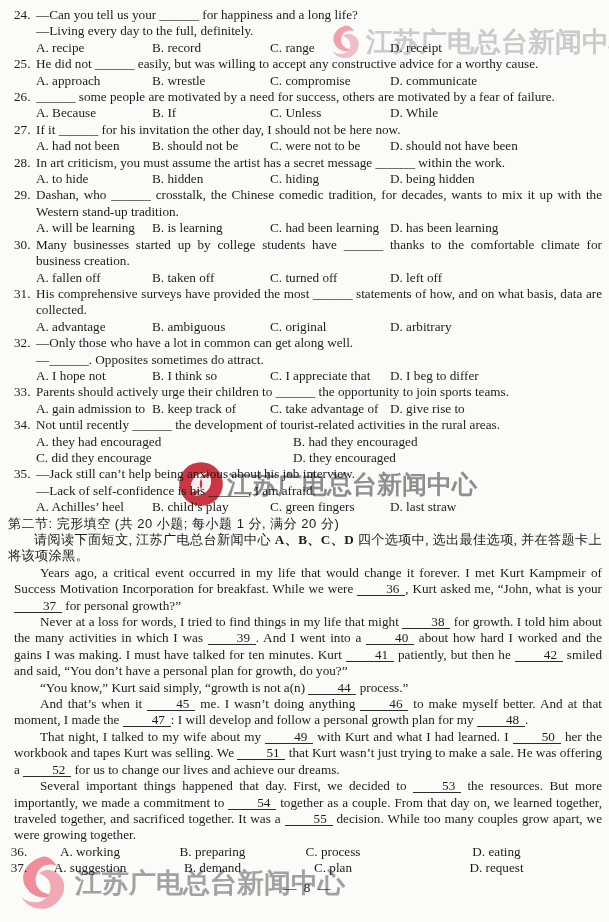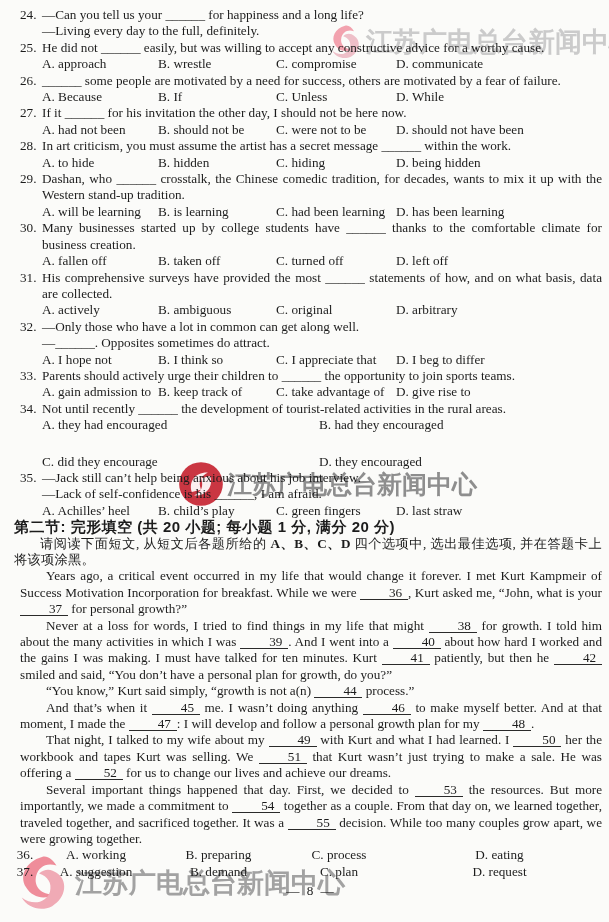--- a/index.html
+++ b/index.html
@@ -2,33 +2,33 @@
 <html><head>
 <meta charset="utf-8">
 <style>
   html,body{margin:0;padding:0;background:#777;}
   .page{
     width:609px;height:922px;margin:0 auto;position:relative;overflow:hidden;
     background:#fbfbf9;
     font-family:"Liberation Serif","DejaVu Serif",serif;
     font-size:13.2px;line-height:16.4px;color:#1c1c1c;
   }
-  .content{position:absolute;left:20px;top:7px;right:7px;z-index:2;}
+  .content{position:absolute;left:14px;top:7px;right:7px;z-index:2;}
   
   .q{position:relative;padding-left:22px;}
   .qnum{position:absolute;left:0;top:0;}
   .qline{text-align:justify;}
   .opts{display:grid;grid-template-columns:116px 118px 120px auto;}
-  .opts.two{grid-template-columns:257px auto;gap:20px;}
+  .opts.two{grid-template-columns:257px auto;}
   .opt{white-space:nowrap;overflow:visible;}
   
   .cn-title{
-    margin-left:-6px;font-weight:bold;
+    margin-left:-6px;font-weight:normal;
     font-family:"Liberation Sans","DejaVu Sans",sans-serif;
-    font-size:15px;letter-spacing:.5px;
+    font-size:13px;letter-spacing:.5px;
   }
   .cn-inst{margin-left:-6px;text-indent:26px;text-align:justify;letter-spacing:.3px;}
   .cn-inst b{font-family:"Liberation Serif",serif;margin-top:14px;}
   
   .para{text-indent:26px;text-align:justify;}
   .blank{
     display:inline-block;min-width:42px;padding:0 3px;
     border-bottom:1px solid #2a2a2a;text-align:left;
     height:14px;line-height:15px;
   }
@@ -78,20 +78,26 @@
     </svg>
     <span class="wm-text">江苏广电总台新闻中心</span>
   </div>
 
   <div class="content">
 
     <div class="q">
       <span class="qnum">24.</span>
       <div class="qline">—Can you tell us your ______ for happiness and a long life?</div>
       <div class="qline">—Living every day to the full, definitely.</div>
+      <div class="opts">
+        <span class="opt">A. recipe</span>
+        <span class="opt">B. record</span>
+        <span class="opt">C. range</span>
+        <span class="opt">D. receipt</span>
+      </div>
     </div>
 
     <div class="q">
       <span class="qnum">25.</span>
       <div class="qline">He did not ______ easily, but was willing to accept any constructive advice for a worthy cause.</div>
       <div class="opts">
         <span class="opt">A. approach</span>
         <span class="opt">B. wrestle</span>
         <span class="opt">C. compromise</span>
         <span class="opt">D. communicate</span>
@@ -150,21 +156,21 @@
         <span class="opt">B. taken off</span>
         <span class="opt">C. turned off</span>
         <span class="opt">D. left off</span>
       </div>
     </div>
 
     <div class="q">
       <span class="qnum">31.</span>
       <div class="qline">His comprehensive surveys have provided the most ______ statements of how, and on what basis, data are collected.</div>
       <div class="opts">
-        <span class="opt">A. actively</span>
+        <span class="opt">A. advantage</span>
         <span class="opt">B. ambiguous</span>
         <span class="opt">C. original</span>
         <span class="opt">D. arbitrary</span>
       </div>
     </div>
 
     <div class="q">
       <span class="qnum">32.</span>
       <div class="qline">—Only those who have a lot in common can get along well.</div>
       <div class="qline">—______. Opposites sometimes do attract.</div>
@@ -204,21 +210,21 @@
       <div class="qline">—Lack of self-confidence is his ______, I am afraid.</div>
       <div class="opts">
         <span class="opt">A. Achilles’ heel</span>
         <span class="opt">B. child’s play</span>
         <span class="opt">C. green fingers</span>
         <span class="opt">D. last straw</span>
       </div>
     </div>
 
     <div class="cn-title">第二节: 完形填空 (共 20 小题; 每小题 1 分, 满分 20 分)</div>
-    <div class="cn-inst"><span>请阅读下面短文, 从短文后各题所给的 </span><b>A、B、C、D</b><span> 四个选项中, 选出最佳选项, 并在答题卡上将该项涂黑。</span></div>
+    <div class="cn-inst"><span>请阅读下面短文, 江苏广电总台新闻中心 </span><b>A、B、C、D</b><span> 四个选项中, 选出最佳选项, 并在答题卡上将该项涂黑。</span></div>
 
     <div class="para">Years ago, a critical event occurred in my life that would change it forever. I met Kurt Kampmeir of Success Motivation Incorporation for breakfast. While we were <span class="blank">36</span>, Kurt asked me, “John, what is your <span class="blank">37</span> for personal growth?”</div>
     <div class="para">Never at a loss for words, I tried to find things in my life that might <span class="blank">38</span> for growth. I told him about the many activities in which I was <span class="blank">39</span>. And I went into a <span class="blank">40</span> about how hard I worked and the gains I was making. I must have talked for ten minutes. Kurt <span class="blank">41</span> patiently, but then he <span class="blank">42</span> smiled and said, “You don’t have a personal plan for growth, do you?”</div>
     <div class="para">“You know,” Kurt said simply, “growth is not a(n) <span class="blank">44</span> process.”</div>
     <div class="para">And that’s when it <span class="blank">45</span> me. I wasn’t doing anything <span class="blank">46</span> to make myself better. And at that moment, I made the <span class="blank">47</span>: I will develop and follow a personal growth plan for my <span class="blank">48</span>.</div>
     <div class="para">That night, I talked to my wife about my <span class="blank">49</span> with Kurt and what I had learned. I <span class="blank">50</span> her the workbook and tapes Kurt was selling. We <span class="blank">51</span> that Kurt wasn’t just trying to make a sale. He was offering a <span class="blank">52</span> for us to change our lives and achieve our dreams.</div>
     <div class="para">Several important things happened that day. First, we decided to <span class="blank">53</span> the resources. But more importantly, we made a commitment to <span class="blank">54</span> together as a couple. From that day on, we learned together, traveled together, and sacrificed together. It was a <span class="blank">55</span> decision. While too many couples grow apart, we were growing together.</div>
 
     <div class="cloze-row">
       <span>36.</span>

